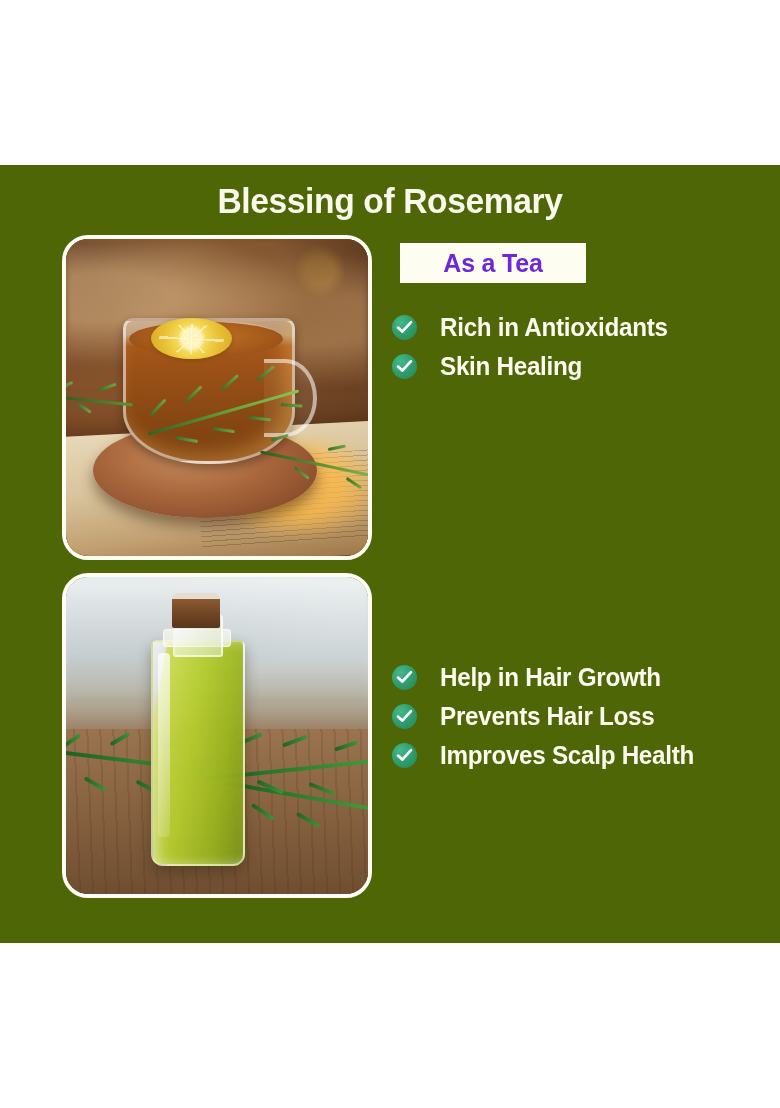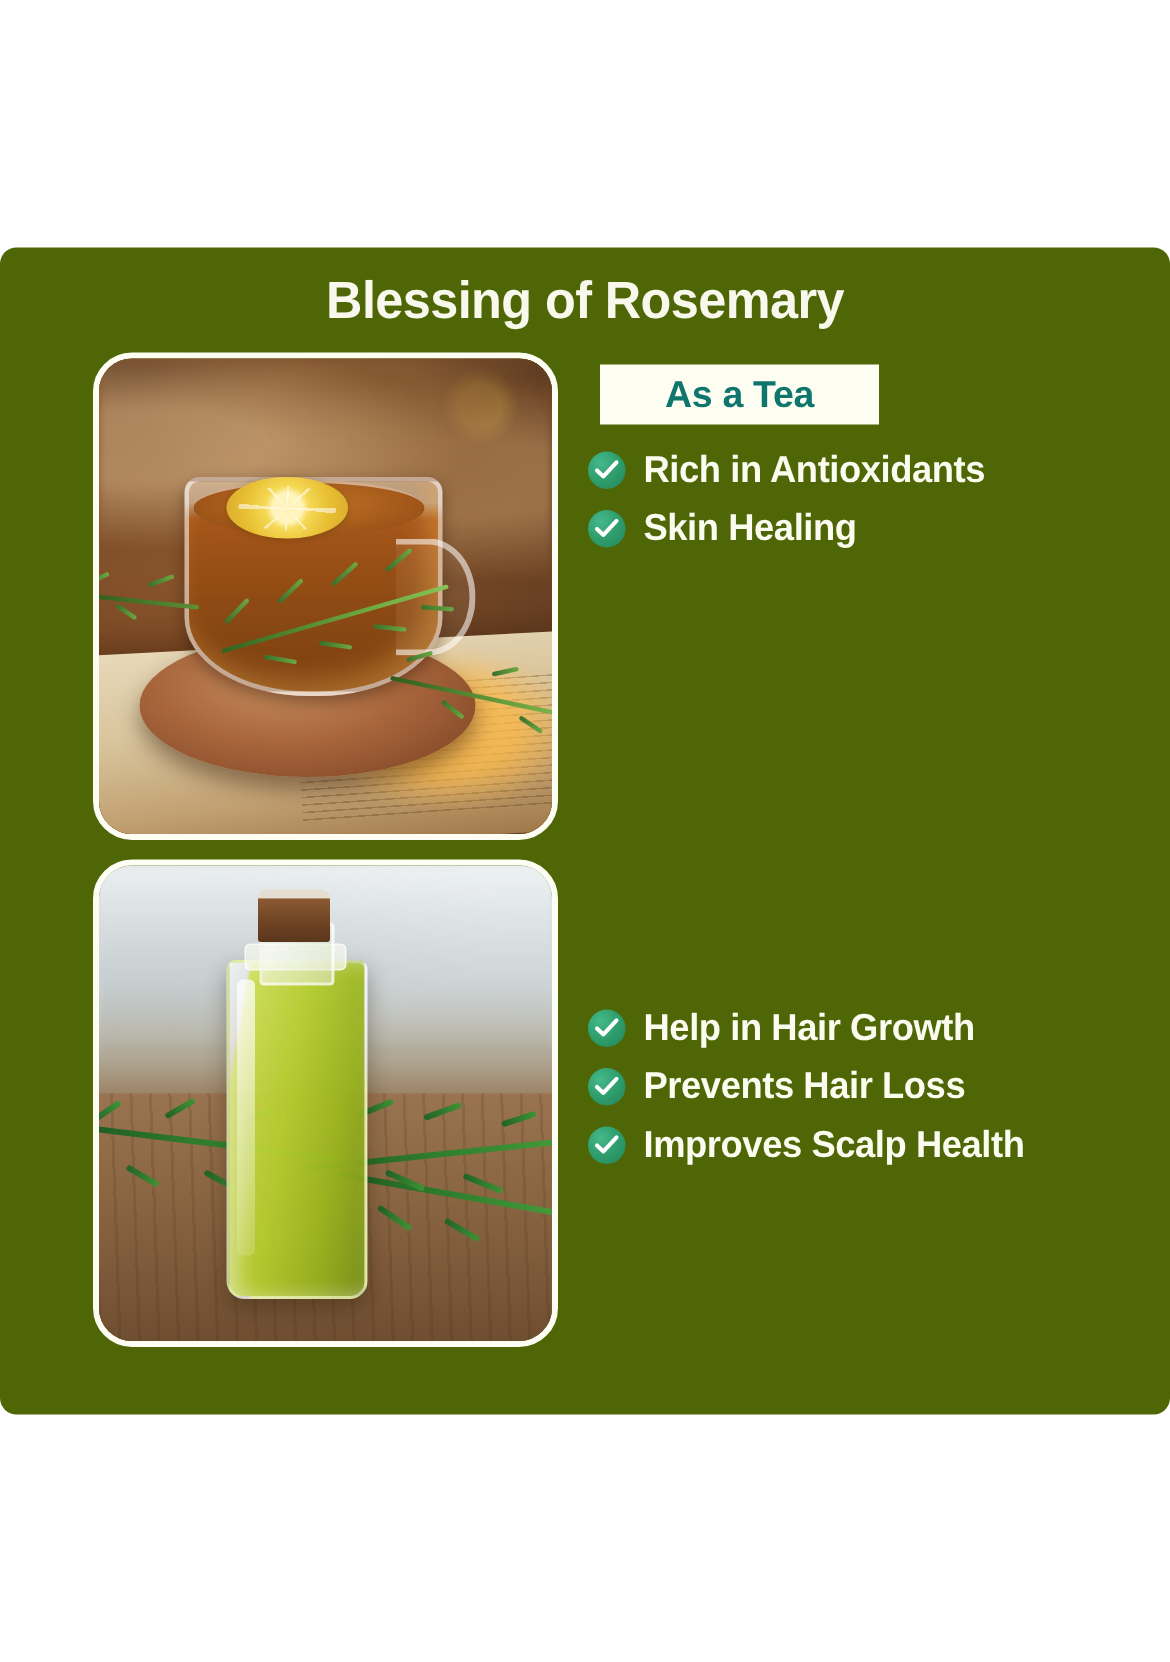--- a/index.html
+++ b/index.html
@@ -15,21 +15,20 @@
   }
 
   #infographic {
     position: absolute;
     left: 0;
     top: 165px;
     width: 780px;
     height: 778px;
     background: #4e6606;
     overflow: hidden;
-    border-radius: 11px;
   }
 
   
   .title {
     position: absolute;
     left: 0;
     top: 18px;
     width: 780px;
     text-align: center;
     color: #f8f8ec;
@@ -263,46 +262,47 @@
     position: absolute;
     height: 4px;
     border-radius: 3px;
     background: linear-gradient(90deg, #226228, #3f9234);
   }
 
   
   .badge {
     position: absolute;
     background: #fdfdf2;
-    color: #0f766e;
+    color: #6d28d9;
     font-size: 25px;
     font-weight: bold;
     text-align: center;
     line-height: 40px;
     height: 40px;
     letter-spacing: -0.2px;
   }
   #badge-tea { left: 400px; top: 78px; width: 186px; }
   #badge-oil { left: 400px; top: 418px; width: 186px; }
 
   
   .benefit-list {
     position: absolute;
     left: 392px;
     list-style: none;
     margin: 0;
     padding: 0;
   }
   #list-tea { top: 136px; }
-  #list-oil { top: 508px; }
+  #list-oil { top: 486px; }
 
   .benefit-item {
     display: flex;
-    align-items: flex-start;
+    align-items: flex-end;
     height: 39px;
+    gap: 11px;
   }
   .check-icon {
     flex: 0 0 auto;
     width: 25px;
     height: 25px;
     border-radius: 50%;
     background: radial-gradient(circle at 34% 30%, #45b88a 0%, #2f9e6d 48%, #25855a 100%);
     position: relative;
     margin-right: 12px;
   }

